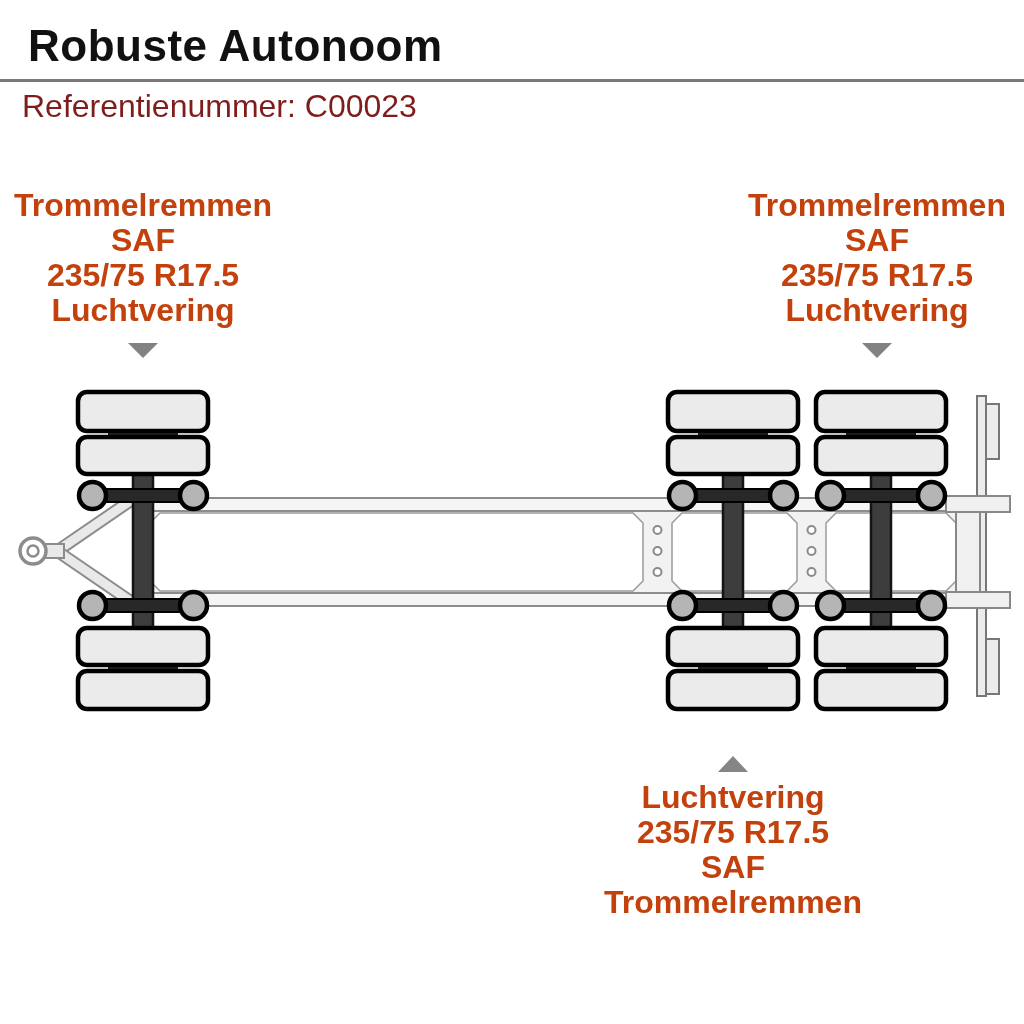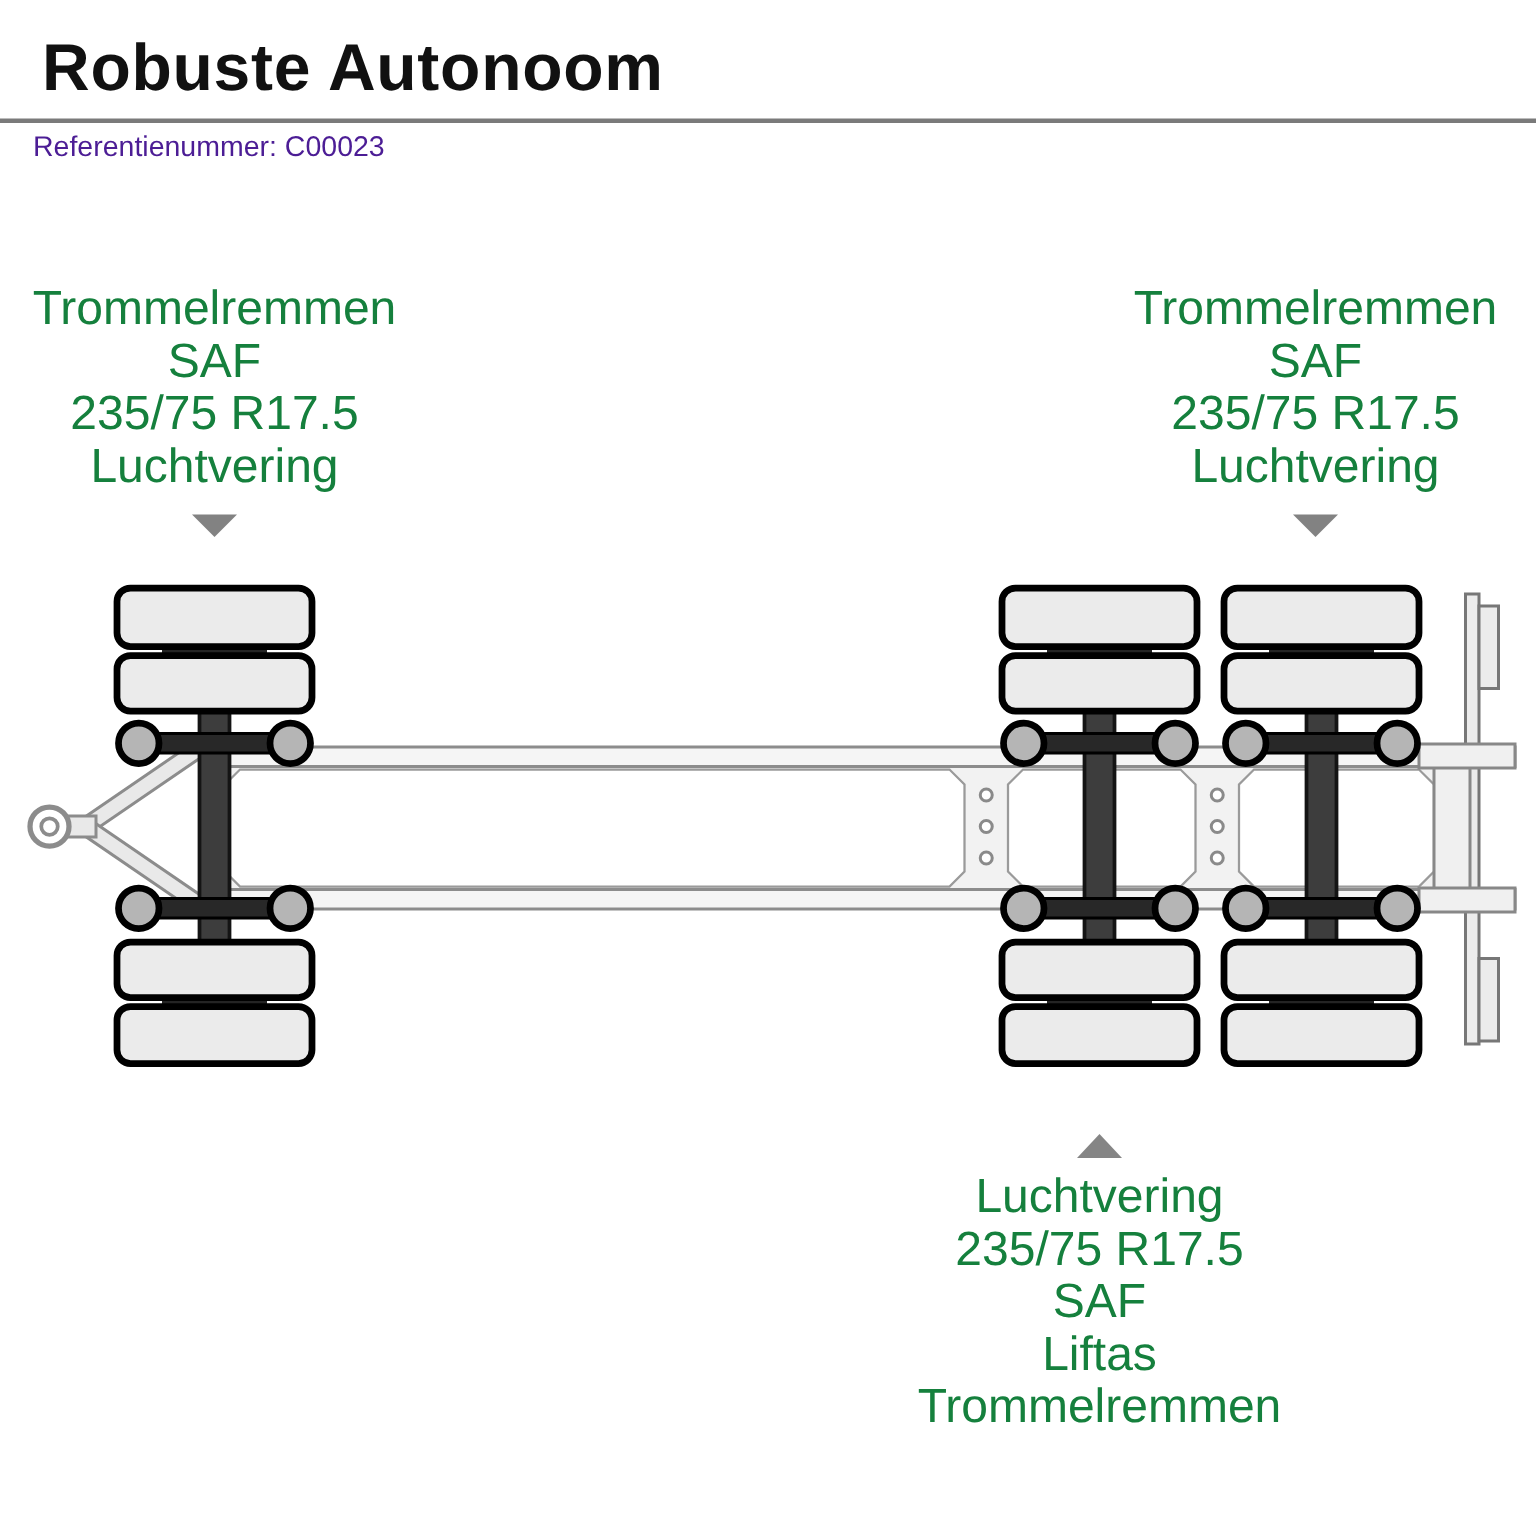--- a/index.html
+++ b/index.html
@@ -12,25 +12,25 @@
   .abs{position:absolute;}
   .title{
     left:28px;top:21px;
     font-size:44px;font-weight:700;letter-spacing:0.5px;
     white-space:nowrap;color:#111;
   }
   .divider{
     left:0;top:79px;width:1024px;height:3px;background:#7a7a7a;
   }
   .ref{
-    left:22px;top:88px;font-size:19px;white-space:nowrap;color:#4c1d95;
+    left:22px;top:88px;font-size:32px;white-space:nowrap;color:#7f1d1d;
   }
   .label-block{
     transform:translateX(-50%);
-    text-align:center;font-size:32px;line-height:35px;white-space:nowrap;color:#15803d;
+    text-align:center;font-size:32px;line-height:35px;white-space:nowrap;color:#c2410c;font-weight:bold;
   }
   .arrow{width:0;height:0;}
   .arrow.down{
     border-left:15px solid transparent;border-right:15px solid transparent;
     border-top:15px solid #828282;
   }
   .arrow.up{
     border-left:15px solid transparent;border-right:15px solid transparent;
     border-bottom:16px solid #858585;
   }
@@ -57,21 +57,20 @@
   <div>235/75 R17.5</div>
   <div>Luchtvering</div>
 </div>
 <div class="abs arrow down" style="left:862px;top:343px"></div>
 
 <div class="abs arrow up" style="left:718px;top:756px"></div>
 <div class="abs label-block" style="left:733px;top:780px">
   <div>Luchtvering</div>
   <div>235/75 R17.5</div>
   <div>SAF</div>
-  <div>Liftas</div>
   <div>Trommelremmen</div>
 </div>
 
 <svg width="1024" height="1024" viewBox="0 0 1024 1024">
 
   <defs>
     <g id="axle">
 
       <rect x="-10" y="452" width="20" height="200" fill="#3d3d3d" stroke="#141414" stroke-width="2.5"></rect>
 

